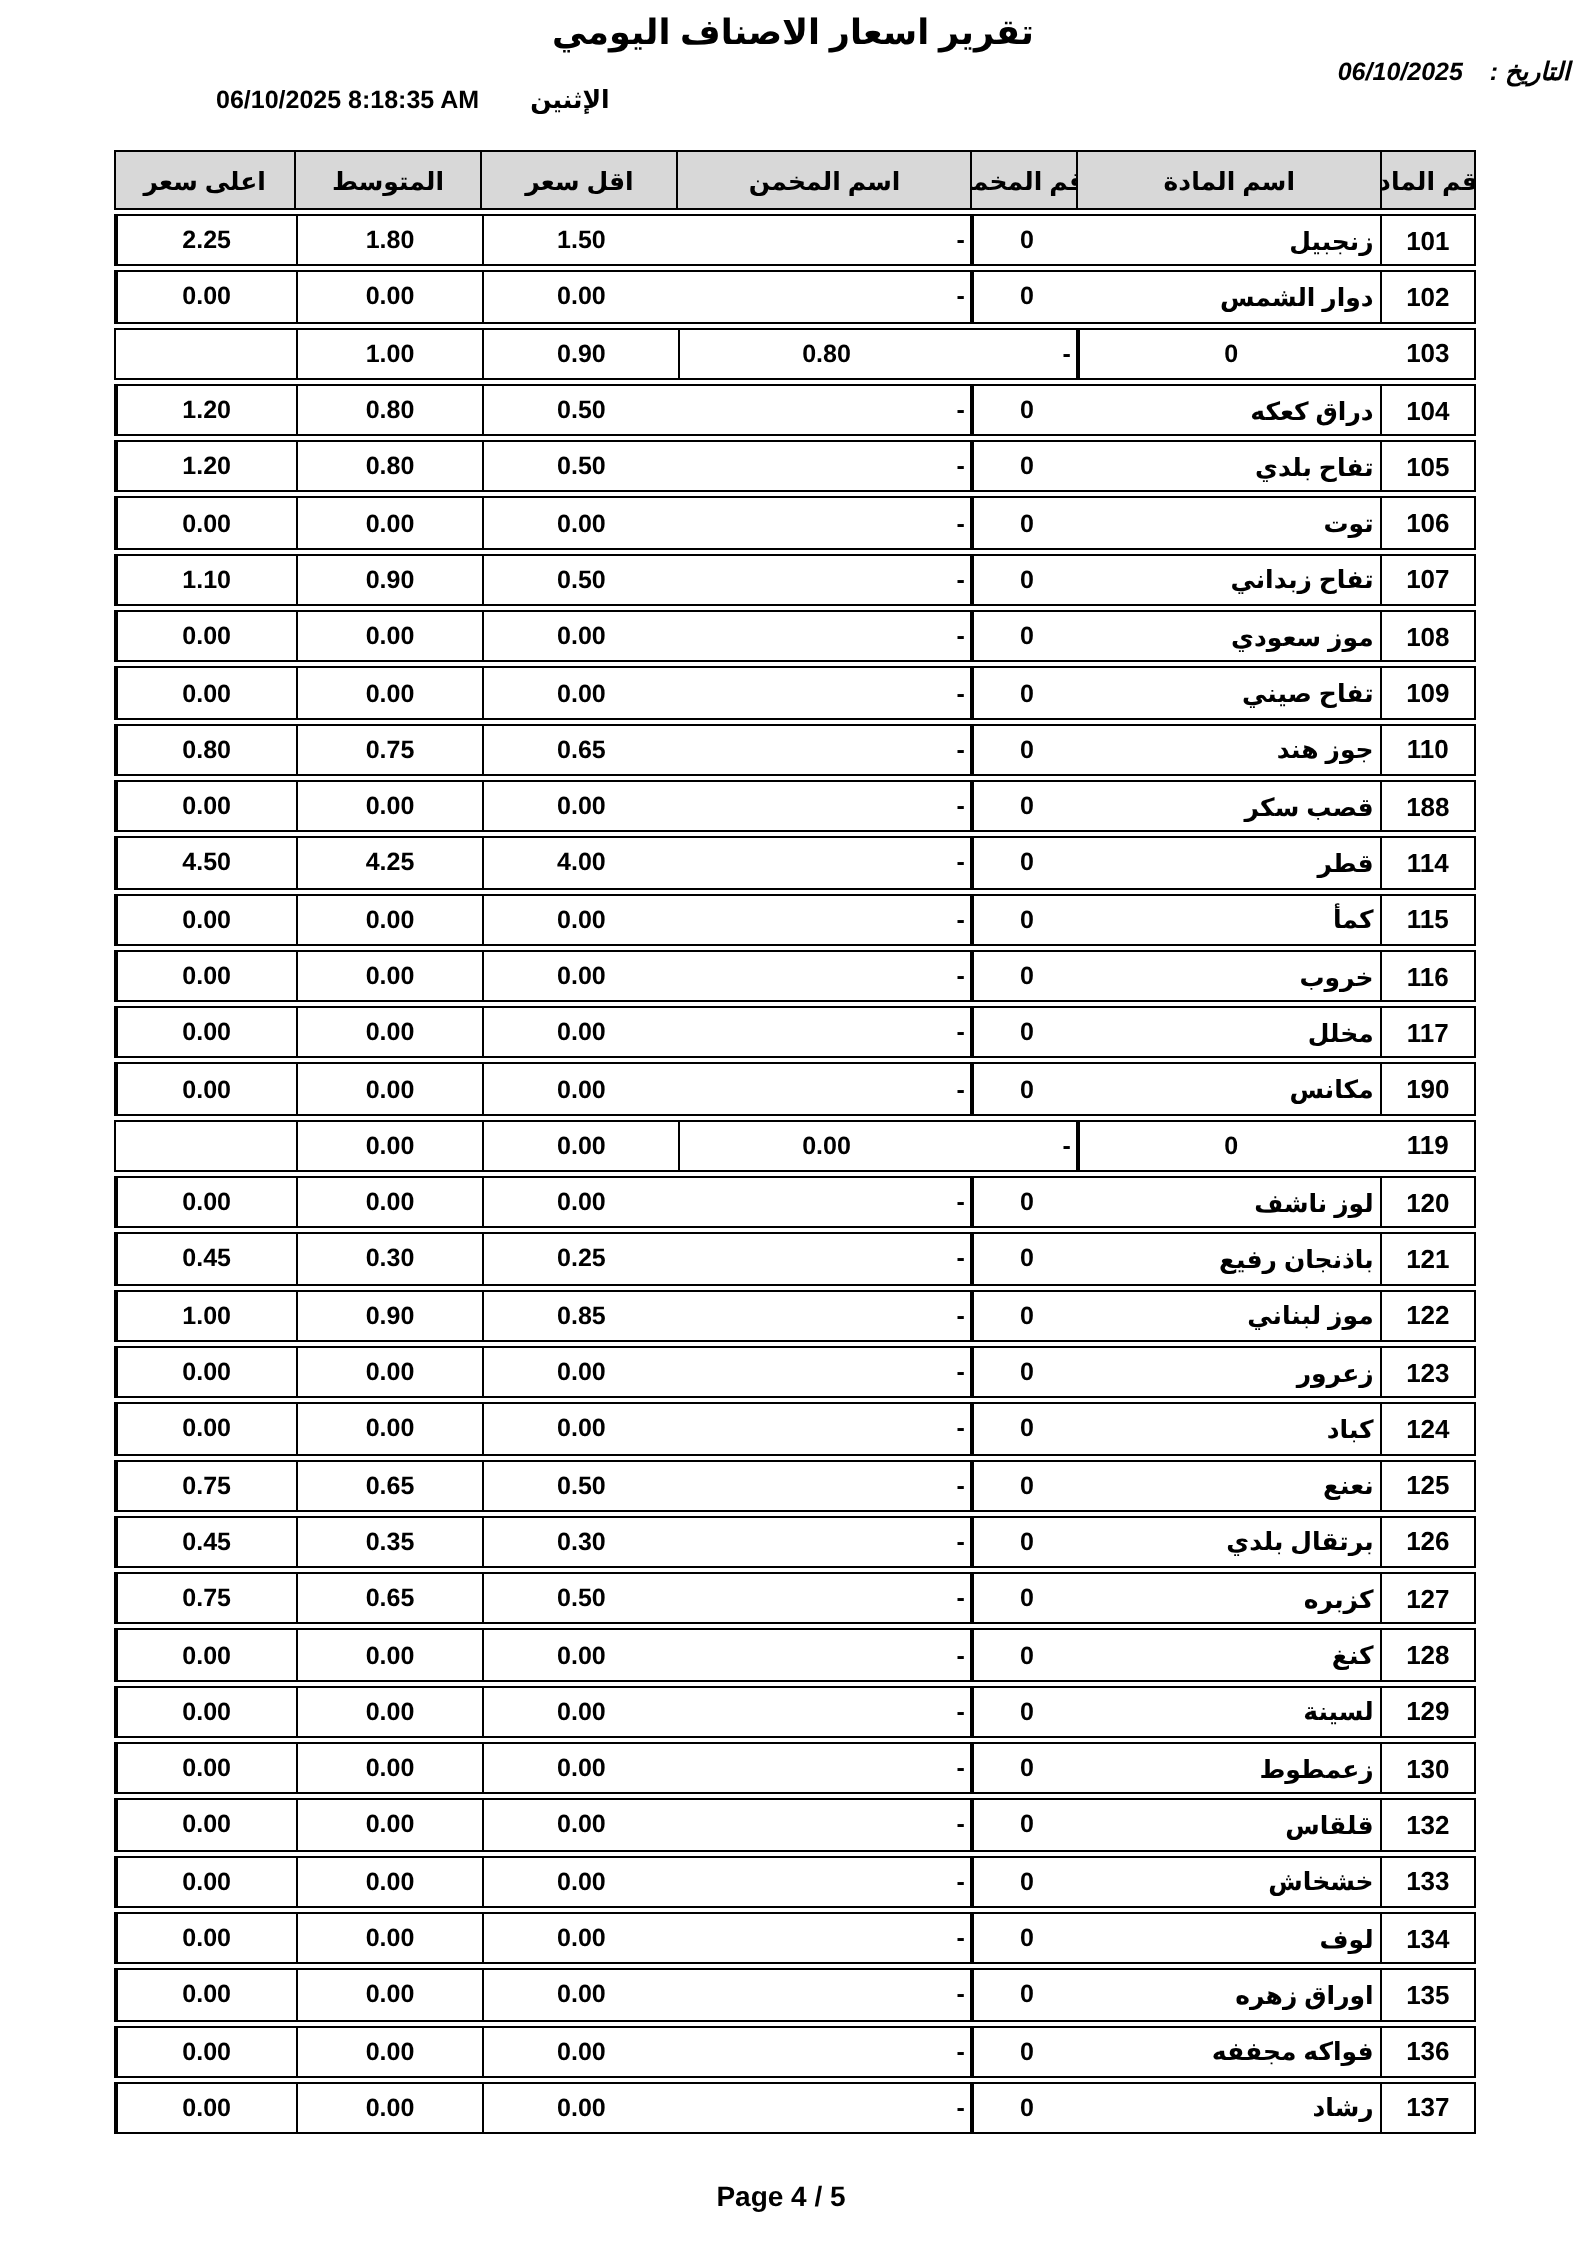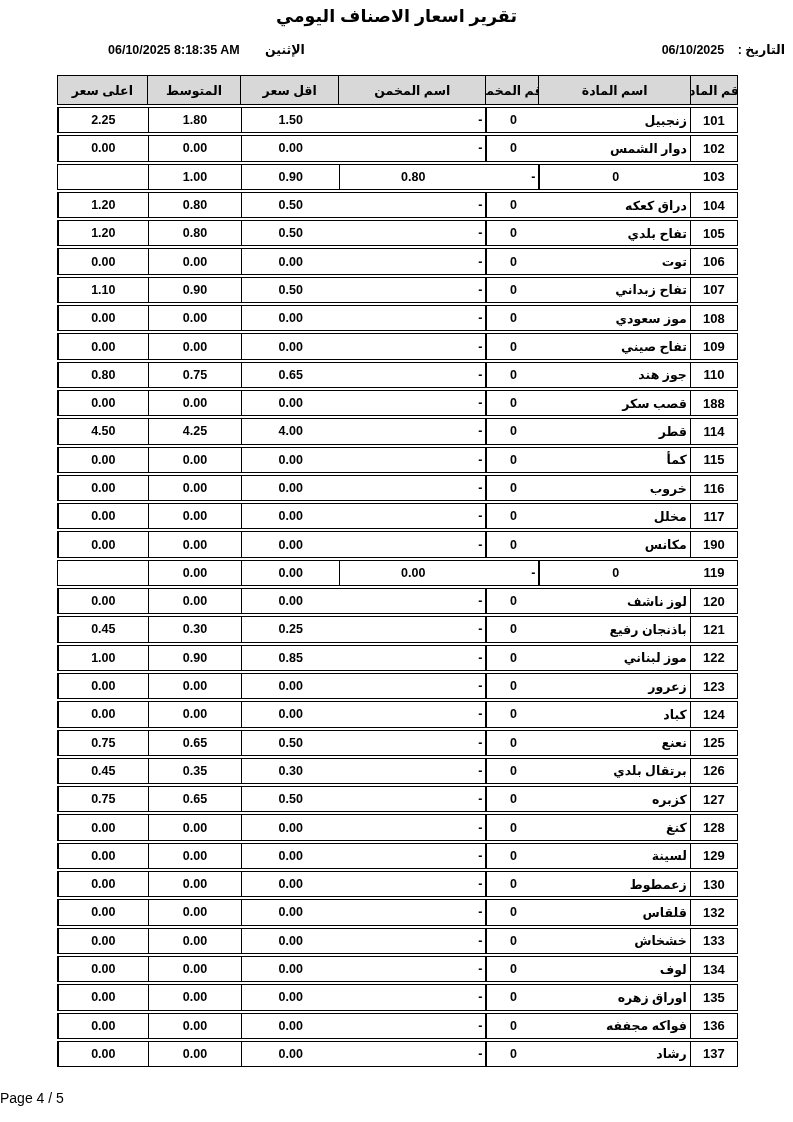--- a/index.html
+++ b/index.html
@@ -26,25 +26,26 @@
     position: absolute;
     top: 42px; left: 108px;
     font-size: 12.5px;
     font-weight: bold;
     direction: ltr;
     white-space: nowrap;
   }
   .meta-left .wd { margin-left: 22px; }
   .meta-right {
     position: absolute;
-    top: 42px; right: 8px;
+    top: 28px; right: 8px;
     font-size: 12.5px;
     font-weight: bold;
     direction: rtl;
     white-space: nowrap;
+    font-style: italic;
   }
   .meta-right .dv { margin-right: 10px; }
   .pricetable {
     position: absolute;
     top: 75px; left: 57px;
     width: 681px;
     direction: rtl;
   }
   .trow {
     display: grid;
@@ -70,23 +71,23 @@
     white-space: nowrap;
   }
   .trow .cell + .cell { border-inline-start: 1.5px solid #000; }
   .cell.al-start { justify-content: flex-start; padding-inline-start: 3px; }
   .thead .cell { font-size: 12.5px; }
   .c-no { font-size: 13px; }
   .num { direction: ltr; }
   .footer {
     position: absolute;
     top: 1090px; left: 0; right: 12px;
-    text-align: left;
+    text-align: center;
     font-size: 14px;
-    font-weight: 400;
+    font-weight: 700;
     direction: ltr;
   }
 </style>
 </head>
 <body>
 
 <div class="page">
 
   <div class="title">تقرير اسعار الاصناف اليومي</div>
 

